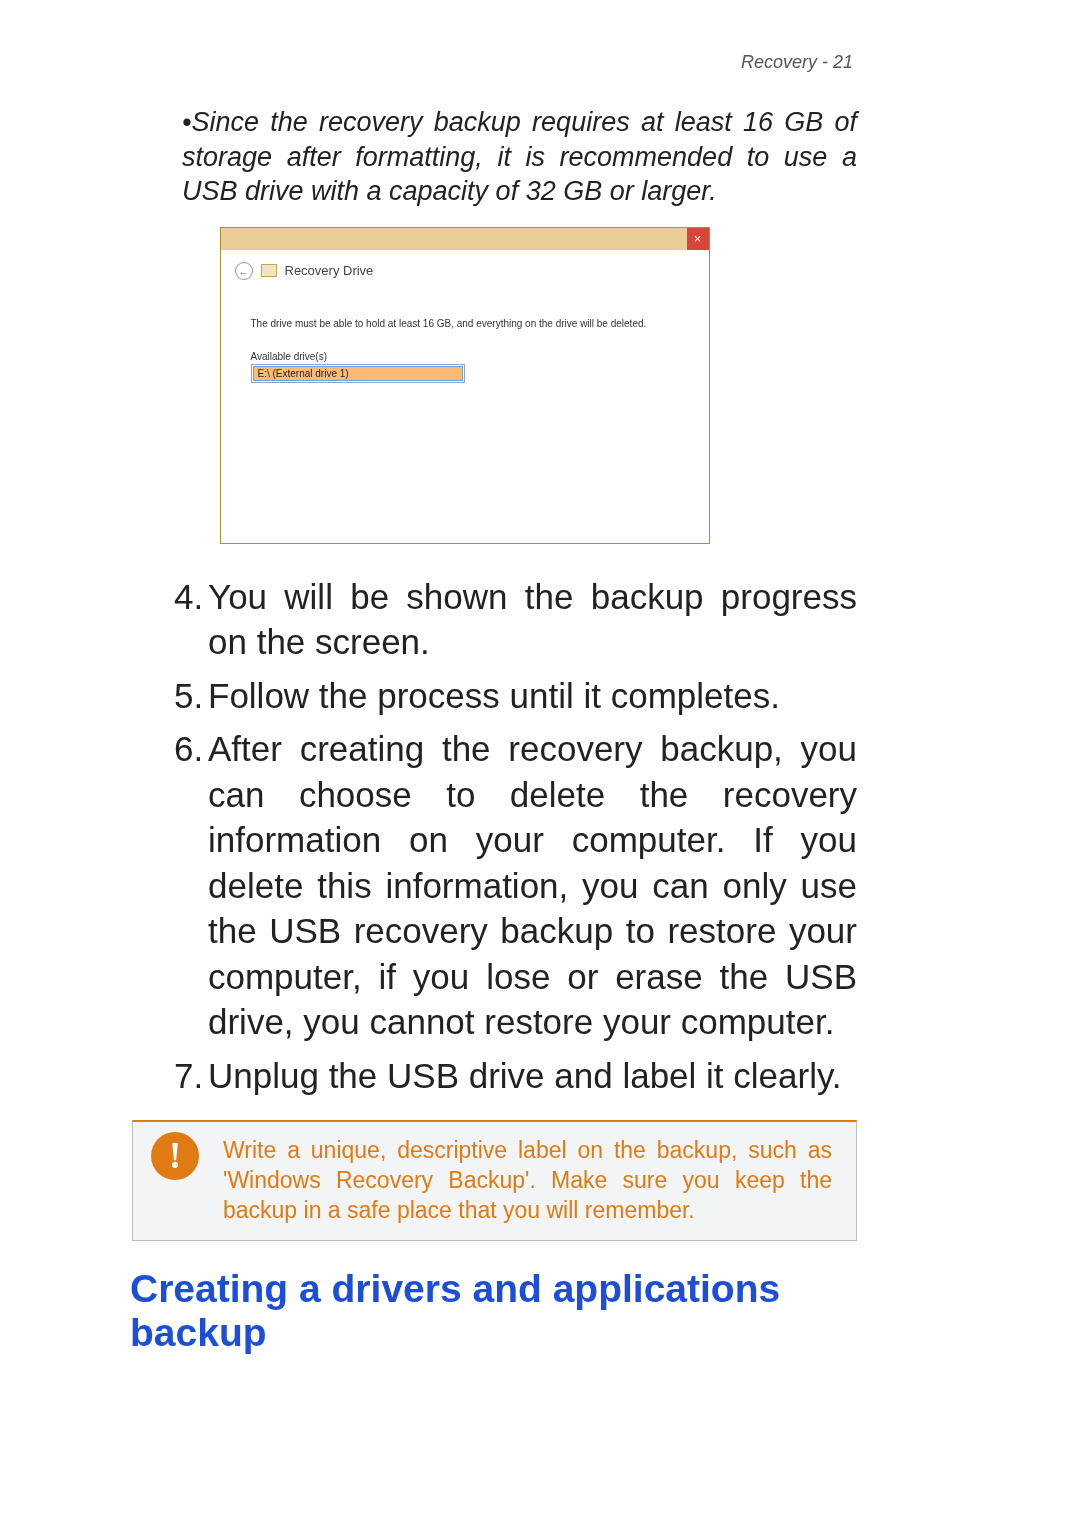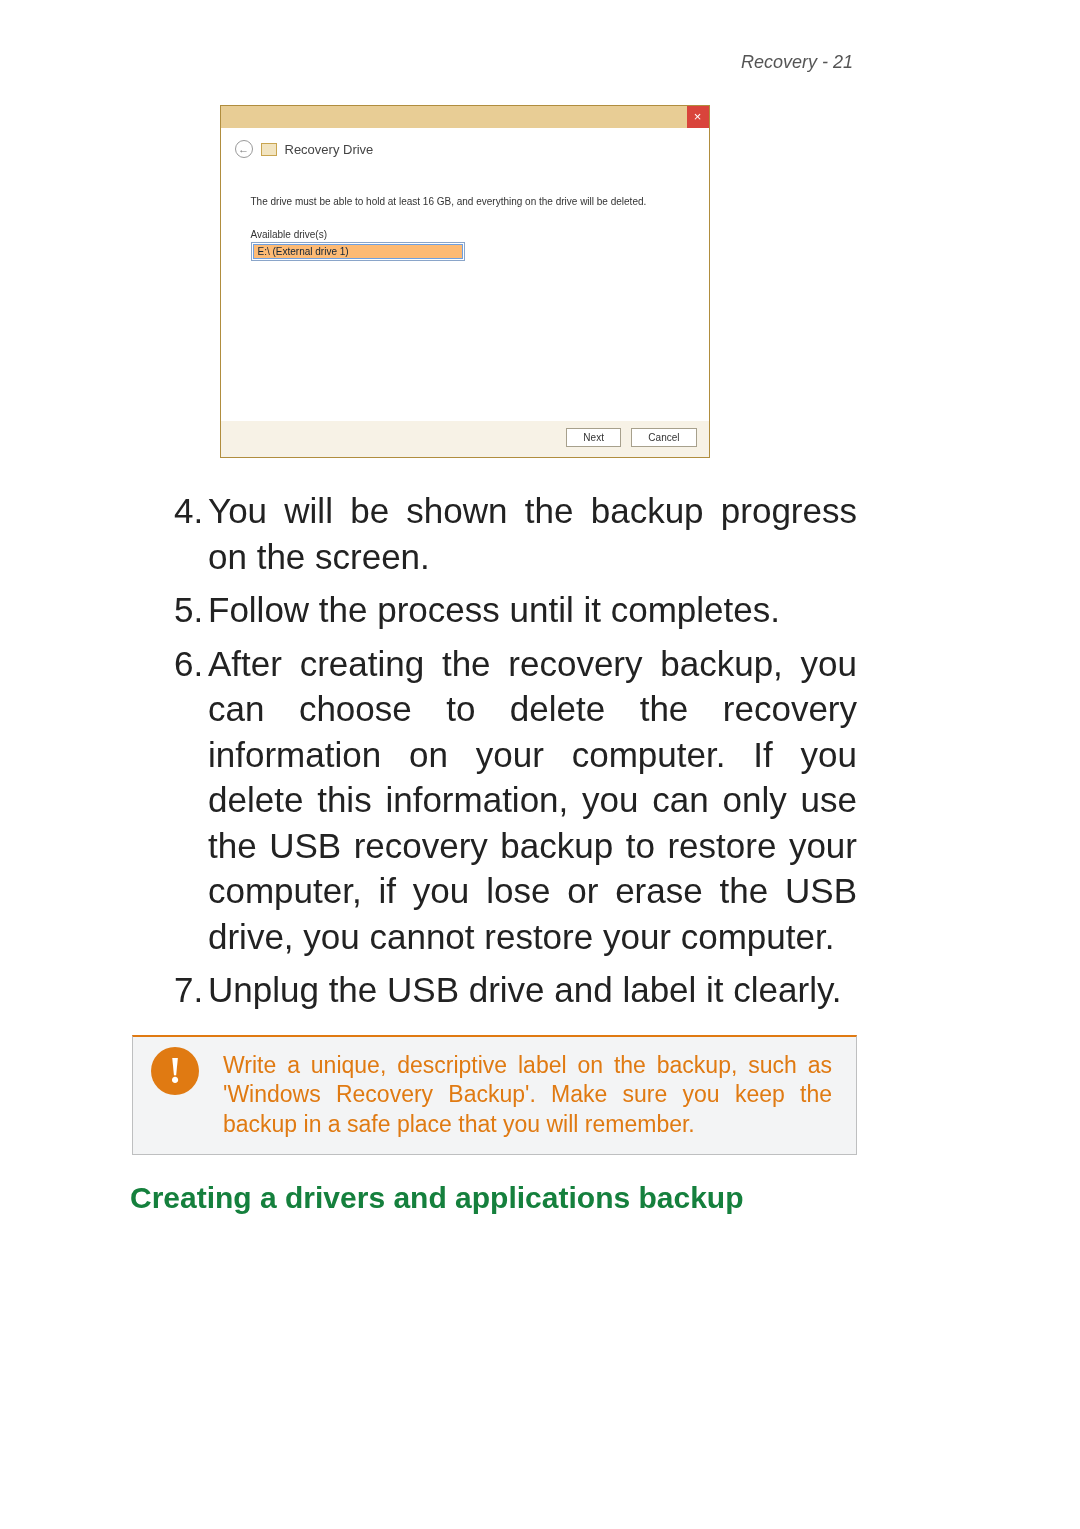--- a/index.html
+++ b/index.html
@@ -187,62 +187,61 @@
   }
   .callout-body {
     color: #e07a12;
     font-weight: normal;
     font-size: 23px;
     line-height: 1.3;
     text-align: justify;
   }
 
   h2.section {
-    color: #15803d;
-    font-size: 30px;
+    color: #1d4ed8;
+    font-size: 39px;
     font-weight: bold;
     margin: 21px 0 14px 58px;
   }
   .section-para {
     font-size: 27px;
     line-height: 1.3;
     padding-left: 102px;
     text-align: justify;
   }
 </style>
 </head>
 <body>
 
 <div class="page">
 
   <div class="header-line">Recovery - 21</div>
 
+  <div class="bullet-block">
+    <span class="bullet">•</span><span>Since the recovery backup requires at least 16 GB of storage after formatting, it is recommended to use a USB drive with a capacity of 32 GB or larger.</span>
+  </div>
 
   <div class="dialog-wrap">
     <div class="dialog">
       <div class="titlebar">
         <div class="close">×</div>
       </div>
       <div class="breadcrumb">
         <span class="back">←</span>
         <span class="folder"></span>
         <span>Recovery Drive</span>
       </div>
       <div class="dialog-body">
         <div class="dlg-text">The drive must be able to hold at least 16 GB, and everything on the drive will be deleted.</div>
         <div class="dlg-label">Available drive(s)</div>
         <div class="drive-list">
           <div class="drive-item">E:\ (External drive 1)</div>
         </div>
         <div class="dlg-spacer"></div>
       </div>
-      <div class="dlg-buttons">
-        <span class="dlg-btn">Next</span>
-        <span class="dlg-btn">Cancel</span>
-      </div>
     </div>
   </div>
 
   <ol class="steps">
     <li>You will be shown the backup progress on the screen.</li>
     <li>Follow the process until it completes.</li>
     <li>After creating the recovery backup, you can choose to delete the recovery information on your computer. If you delete this information, you can only use the USB recovery backup to restore your computer, if you lose or erase the USB drive, you cannot restore your computer.</li>
     <li>Unplug the USB drive and label it clearly.</li>
   </ol>
 

